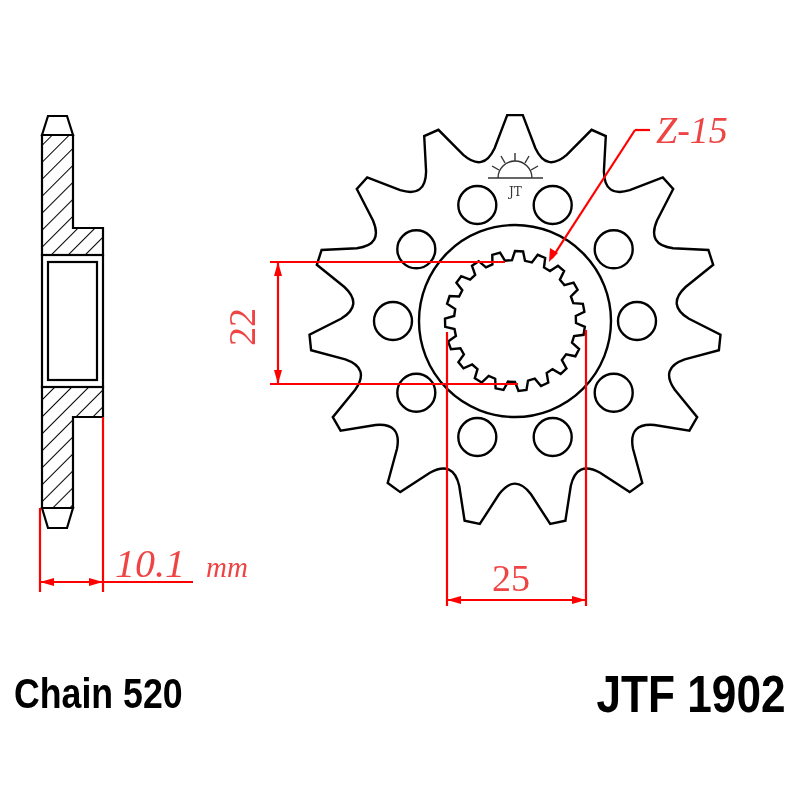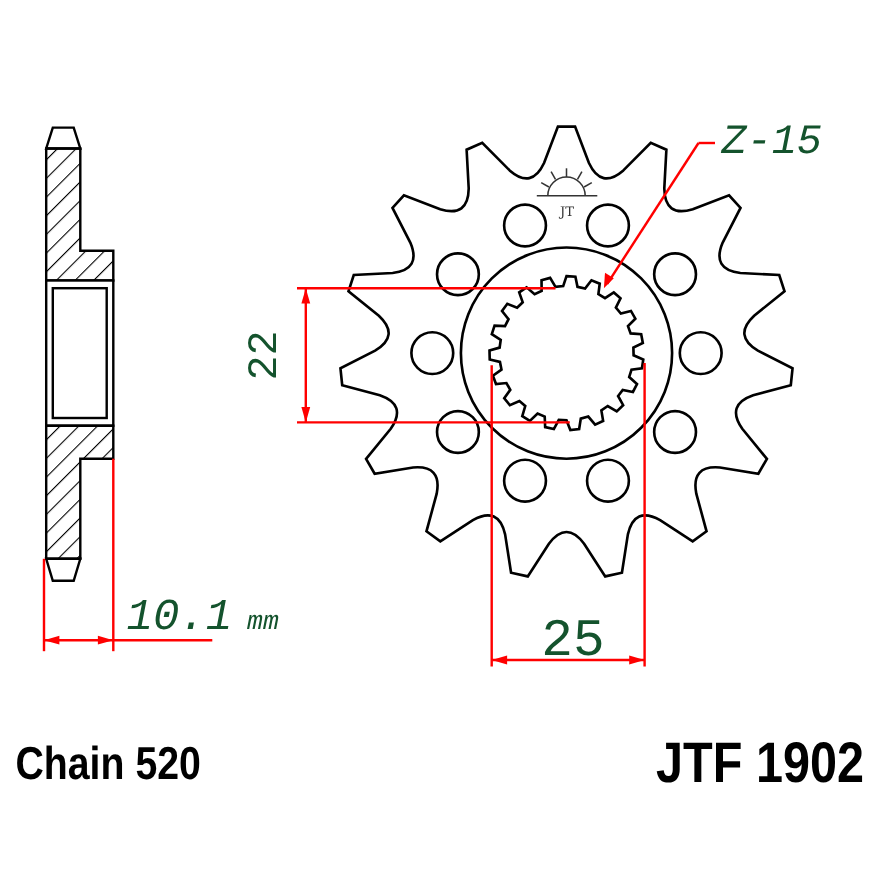--- a/index.html
+++ b/index.html
@@ -1,19 +1,19 @@
 <!DOCTYPE html>
 <html><head>
 <meta charset="utf-8">
 <style>
   html,body{margin:0;padding:0;background:#ffffff;}
   body{width:800px;height:800px;position:relative;overflow:hidden;font-family:"Liberation Sans",sans-serif;}
   #drawing{position:absolute;left:0;top:0;width:800px;height:800px;}
   .lbl{position:absolute;white-space:nowrap;}
-  .dim-red{color:#14532d;font-family:Liberation Mono, monospace;font-style:italic;}
+  .dim-red{color:#ef4444;font-family:Liberation Serif, serif;font-style:italic;}
   .title{font-weight:bold;color:#000;font-family:"Liberation Sans",sans-serif;}
 </style>
 </head>
 <body>
 
 <svg id="drawing" viewBox="0 0 800 800" xmlns="http://www.w3.org/2000/svg">
   <defs>
     <pattern id="hatch" patternUnits="userSpaceOnUse" width="12" height="12" patternTransform="rotate(45)">
       <line x1="0" y1="0" x2="0" y2="12" stroke="#000" stroke-width="2"></line>
     </pattern>
@@ -88,20 +88,20 @@
     <line x1="447" y1="332" x2="447" y2="606"></line>
     <line x1="586" y1="330" x2="586" y2="606"></line>
     <line x1="447" y1="600" x2="586" y2="600"></line>
     <path d="M447 600 L461 596 L461 604 Z" stroke="none"></path>
     <path d="M586 600 L572 596 L572 604 Z" stroke="none"></path>
   </g>
 </svg>
 
 <div class="lbl dim-red" style="left:656px;top:108px;font-size:38px;">Z-15</div>
 <div class="lbl dim-red" style="left:220px;top:300px;font-size:38px;font-style:normal;transform:rotate(-90deg);transform-origin:left top;top:346px;">22</div>
-<div class="lbl dim-red" style="left:492px;top:556px;font-size:48px;font-style:normal;text-align:right;">25</div>
+<div class="lbl dim-red" style="left:492px;top:556px;font-size:38px;font-style:normal;text-align:right;">25</div>
 <div class="lbl dim-red" style="left:115px;top:540px;">
   <span style="font-size:40px;">10.1</span>
-  <span style="font-size:24px;margin-left:4px;">mm</span>
+  <span style="font-size:29px;margin-left:17px;">mm</span>
 </div>
 
 <div class="lbl title" style="left:14px;top:670px;font-size:42px;transform:scaleX(0.85);transform-origin:left top;">Chain 520</div>
 <div class="lbl title" style="right:14px;top:664px;font-size:52px;transform:scaleX(0.85);transform-origin:right top;">JTF 1902</div>
 
 </body></html>

